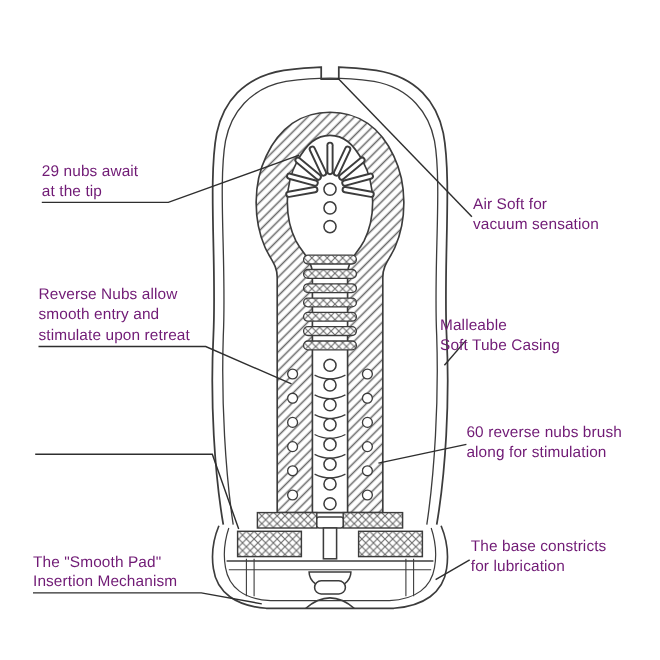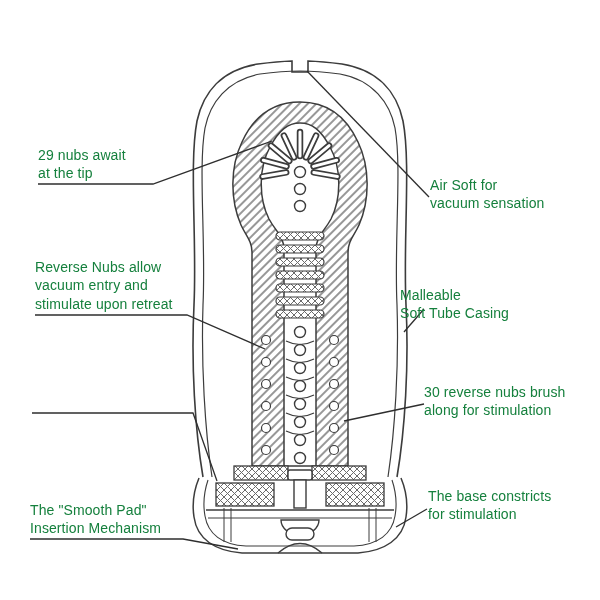--- a/index.html
+++ b/index.html
@@ -7,21 +7,21 @@
     position:relative;
     width:600px;height:600px;
     background:#ffffff;
     overflow:hidden;
     font-family:"Liberation Sans",sans-serif;
   }
   .stage svg{position:absolute;left:0;top:0;}
   .label{
     position:absolute;
     font:14px/1.32 "Liberation Sans",sans-serif;
-    color:#15803d;
+    color:#701a75;
     white-space:pre-line;
     letter-spacing:.1px;
   }
 </style>
 </head>
 <body>
 
 <div class="stage">
 
   <svg width="600" height="600" viewBox="0 0 600 600">
@@ -152,24 +152,24 @@
       <path d="M 30,539 L 183,539 L 238,549"></path>
       <path d="M 427,509 L 396,527"></path>
     </g>
   </svg>
 
   <div class="label" style="left:38px;top:146px">29 nubs await
 at the tip</div>
   <div class="label" style="left:430px;top:176px">Air Soft for
 vacuum sensation</div>
   <div class="label" style="left:35px;top:258px">Reverse Nubs allow
-vacuum entry and
+smooth entry and
 stimulate upon retreat</div>
   <div class="label" style="left:400px;top:286px">Malleable
 Soft Tube Casing</div>
-  <div class="label" style="left:424px;top:383px">30 reverse nubs brush
+  <div class="label" style="left:424px;top:383px">60 reverse nubs brush
 along for stimulation</div>
   <div class="label" style="left:30px;top:501px">The "Smooth Pad"
 Insertion Mechanism</div>
   <div class="label" style="left:428px;top:487px">The base constricts
-for stimulation</div>
+for lubrication</div>
 
 </div>
 
 </body></html>

